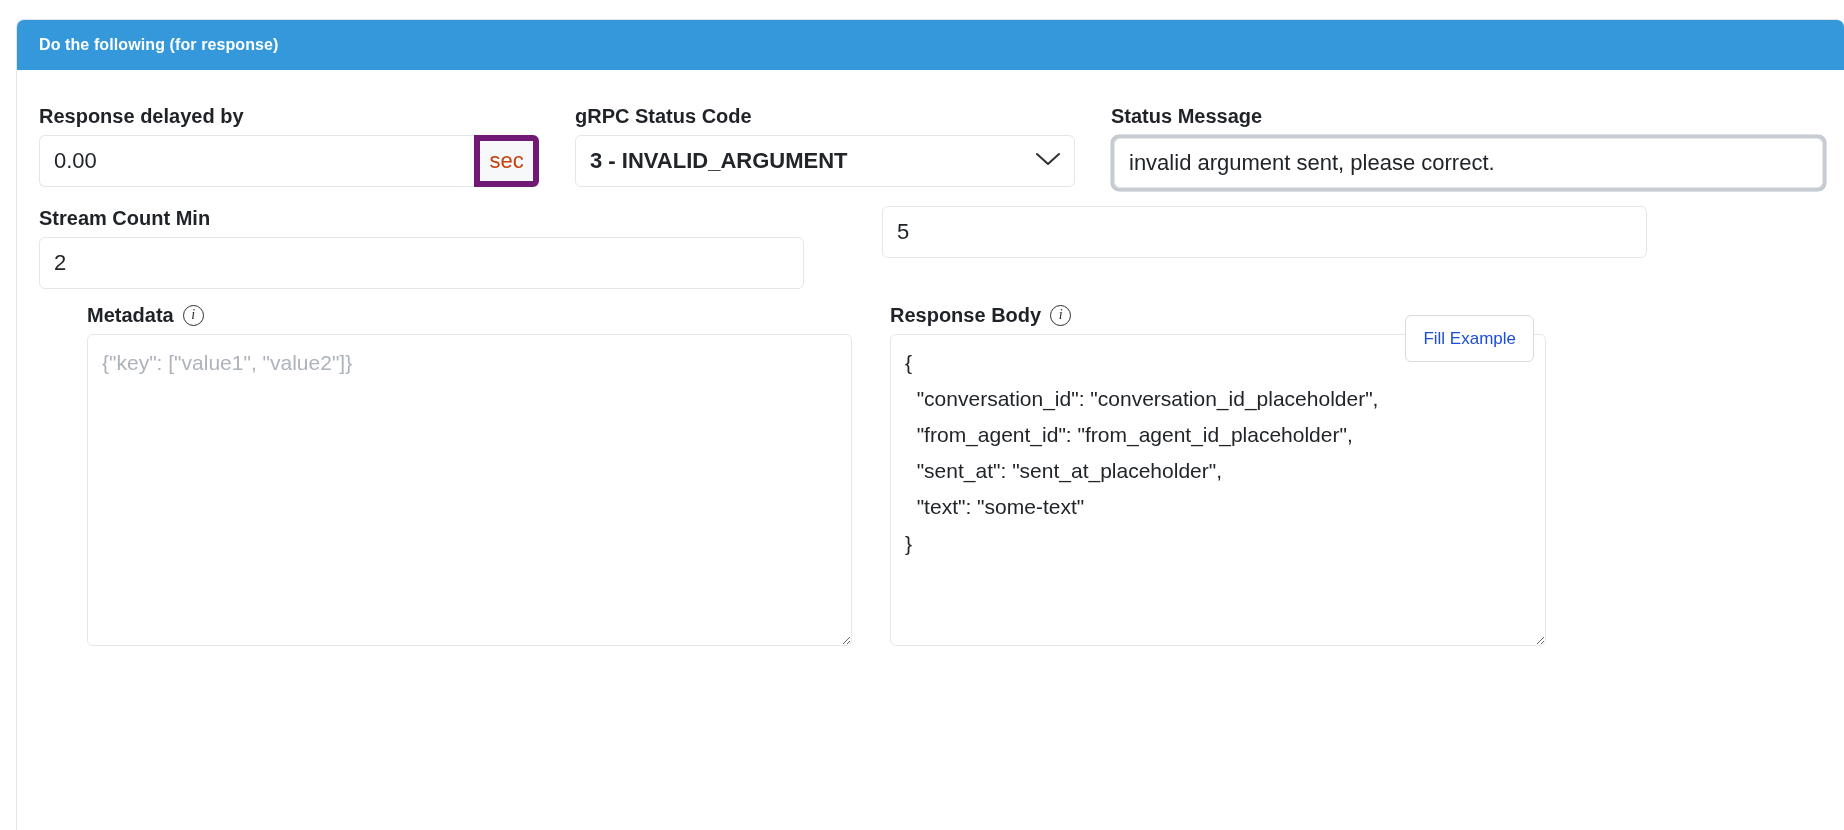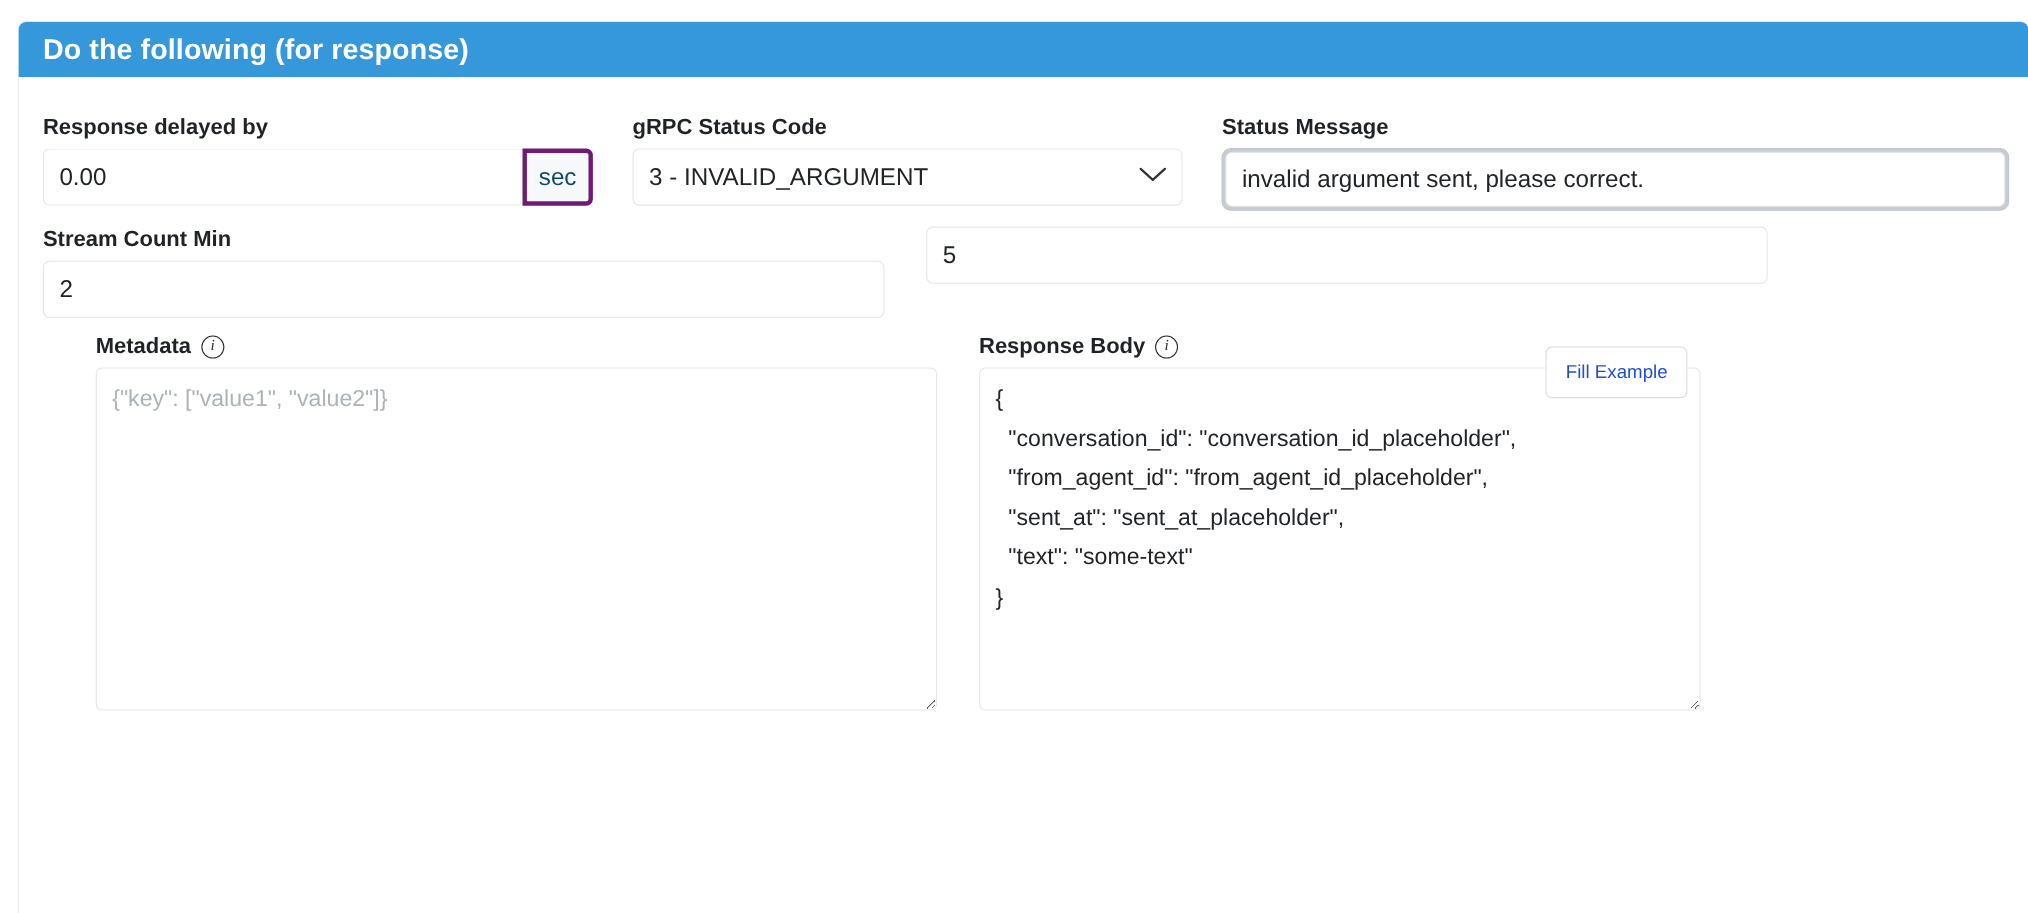--- a/index.html
+++ b/index.html
@@ -35,21 +35,21 @@
   .card-header {
     height: 50px;
     background: #3498db;
     border-radius: 7px 7px 0 0;
     display: flex;
     align-items: center;
     padding-left: 22px;
   }
   .card-header-title {
     color: #ffffff;
-    font-size: 26px;
+    font-size: 16px;
     font-weight: bold;
     letter-spacing: 0.1px;
   }
 
   .card-body {
     padding: 34px 18px 0 22px;
     position: relative;
   }
 
   
@@ -88,45 +88,46 @@
 
   
   .input-group { display: flex; width: 100%; }
   .input-group .input-base {
     border-radius: 6px 0 0 6px;
     border-right: none;
   }
   .input-addon {
     width: 73px;
     height: 52px;
-    border: 4px solid #701a75;
+    border: 6px solid #701a75;
     border-radius: 0 6px 6px 0;
     background: #f7f8fa;
     display: flex;
     align-items: center;
     justify-content: center;
     font-size: 22px;
-    color: #0c4a6e;
+    color: #c2410c;
     user-select: none;
   }
 
   
   .select-wrap { position: relative; width: 100%; }
   .select-box {
     width: 100%;
     height: 52px;
     border: 1px solid #e4e7ea;
     border-radius: 6px;
     background: #ffffff;
     font-size: 22px;
     color: #212529;
     padding: 0 44px 0 14px;
     display: flex;
     align-items: center;
     cursor: pointer;
+    font-weight: bold;
   }
   .select-chevron {
     position: absolute;
     right: 14px;
     top: 50%;
     transform: translateY(-50%);
     pointer-events: none;
     color: #2f3438;
   }
 
@@ -140,20 +141,21 @@
   .focus-wrap .input-base {
     border: 1px solid #e4e7ea;
     border-radius: 6px;
     height: 50px;
   }
 
   
   .row2 {
     display: flex;
     margin-top: 15px;
+    gap: 40px;
   }
   .col-min { width: 765px; flex: none; }
   .col-max { width: 765px; flex: none; margin-left: 38px; }
 
   
   .row3 {
     display: flex;
     margin-top: 14px;
     margin-left: 48px;
   }

